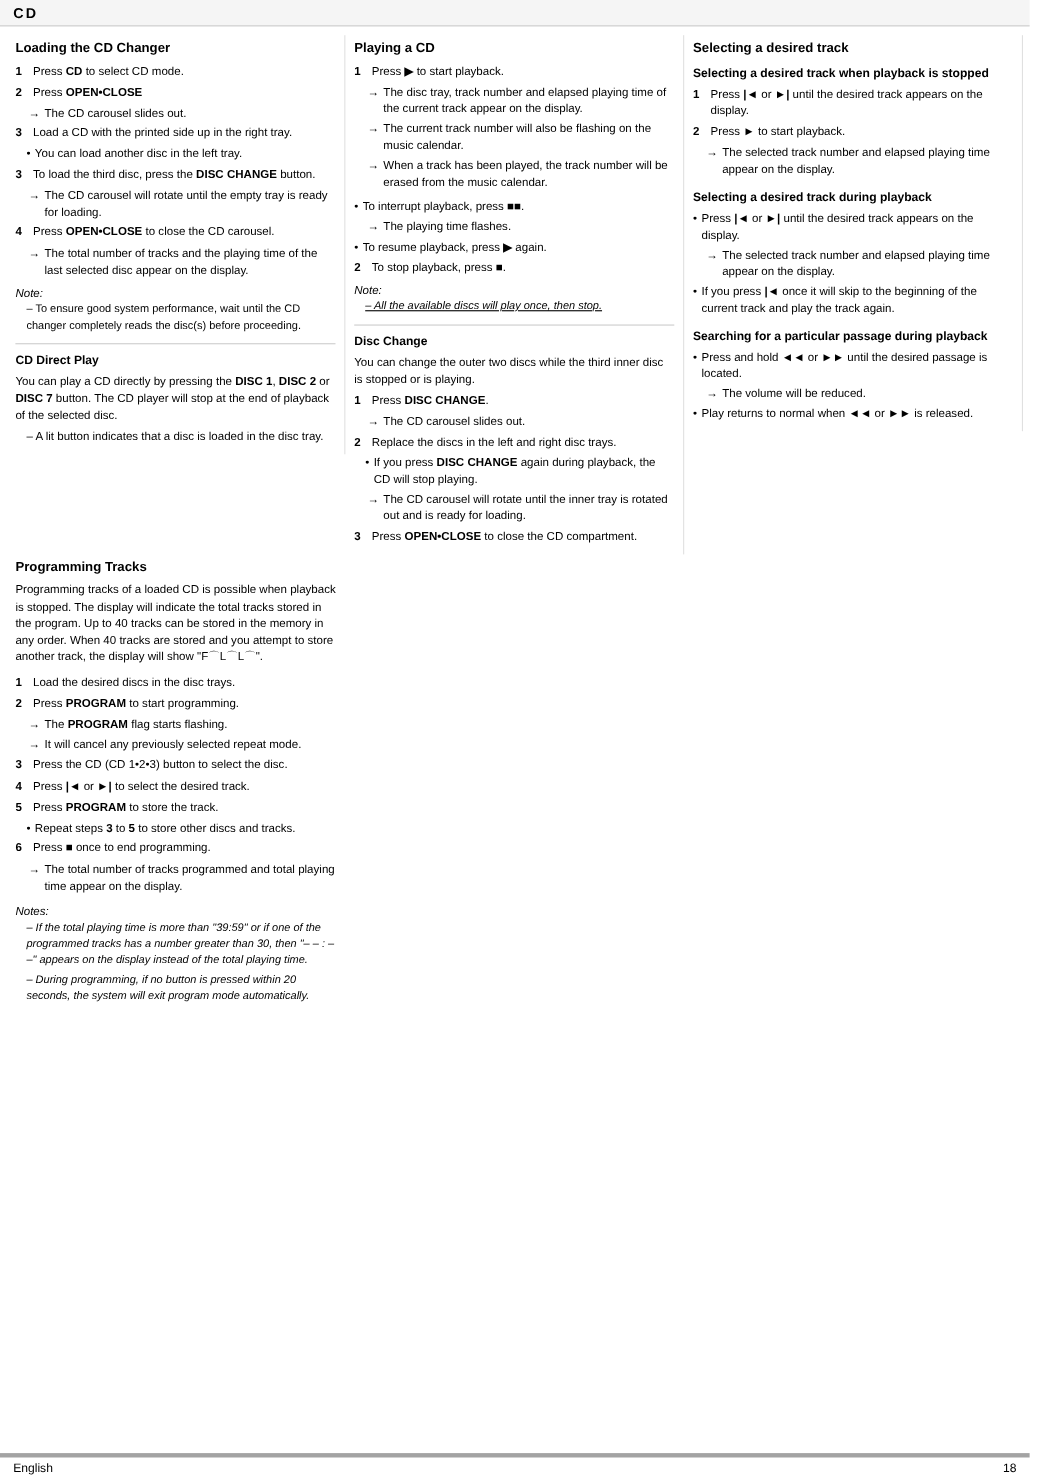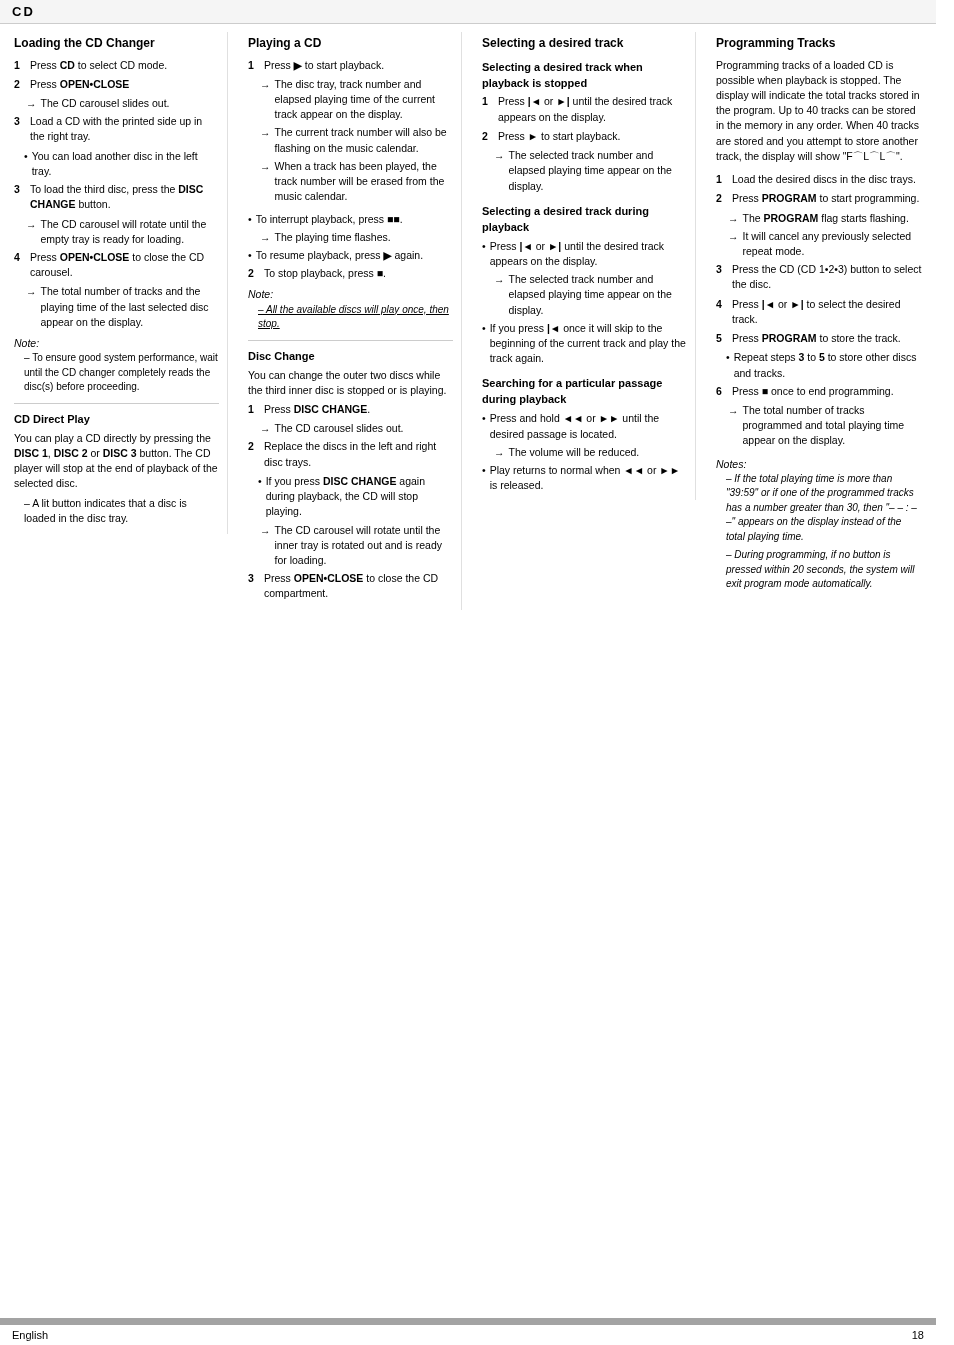--- a/index.html
+++ b/index.html
@@ -34,34 +34,34 @@
     
     .footer-bar {
       position: absolute;
       bottom: 0;
       left: 0;
       right: 0;
       display: flex;
       justify-content: space-between;
       align-items: center;
       padding: 4px 12px;
-      border-top: 7px solid #a3a3a3;
+      border-top: 4px solid #a3a3a3;
     }
     .footer-lang {
       font-size: 11px;
     }
     .footer-page {
       font-size: 11px;
       text-align: right;
     }
     
     .columns-wrapper {
       display: grid;
-      grid-template-columns: 1fr 1fr 1fr 1fr;
-      gap: 12px;
+      grid-template-columns: 1fr 1fr 1fr;
+      gap: 0;
       padding: 8px 6px 30px 6px;
       align-items: start;
     }
     .col {
       padding: 4px 8px;
       border-right: 1px solid #e0e0e0;
       font-size: 10.5px;
       line-height: 1.45;
     }
     .col:last-child {
@@ -166,21 +166,21 @@
       <div class="indent" style="font-size:10px;">
         – To ensure good system performance, wait until the CD changer completely reads the disc(s) before proceeding.
       </div>
 
       <div class="section-divider"></div>
 
       <div class="col-subtitle">
         <span class="bold">CD Direct Play</span>
       </div>
       <p>
-        You can play a CD directly by pressing the <span class="bold">DISC 1</span>, <span class="bold">DISC 2</span> or <span class="bold">DISC 3</span> button. The CD player will stop at the end of playback of the selected disc.
+        You can play a CD directly by pressing the <span class="bold">DISC 1</span>, <span class="bold">DISC 2</span> or <span class="bold">DISC 7</span> button. The CD player will stop at the end of playback of the selected disc.
       </p>
       <p class="indent">
         – A lit button indicates that a disc is loaded in the disc tray.
       </p>
     </div>
 
     <div class="col">
       <div class="col-section-title">Playing a CD</div>
 
       <div class="numbered-item">

